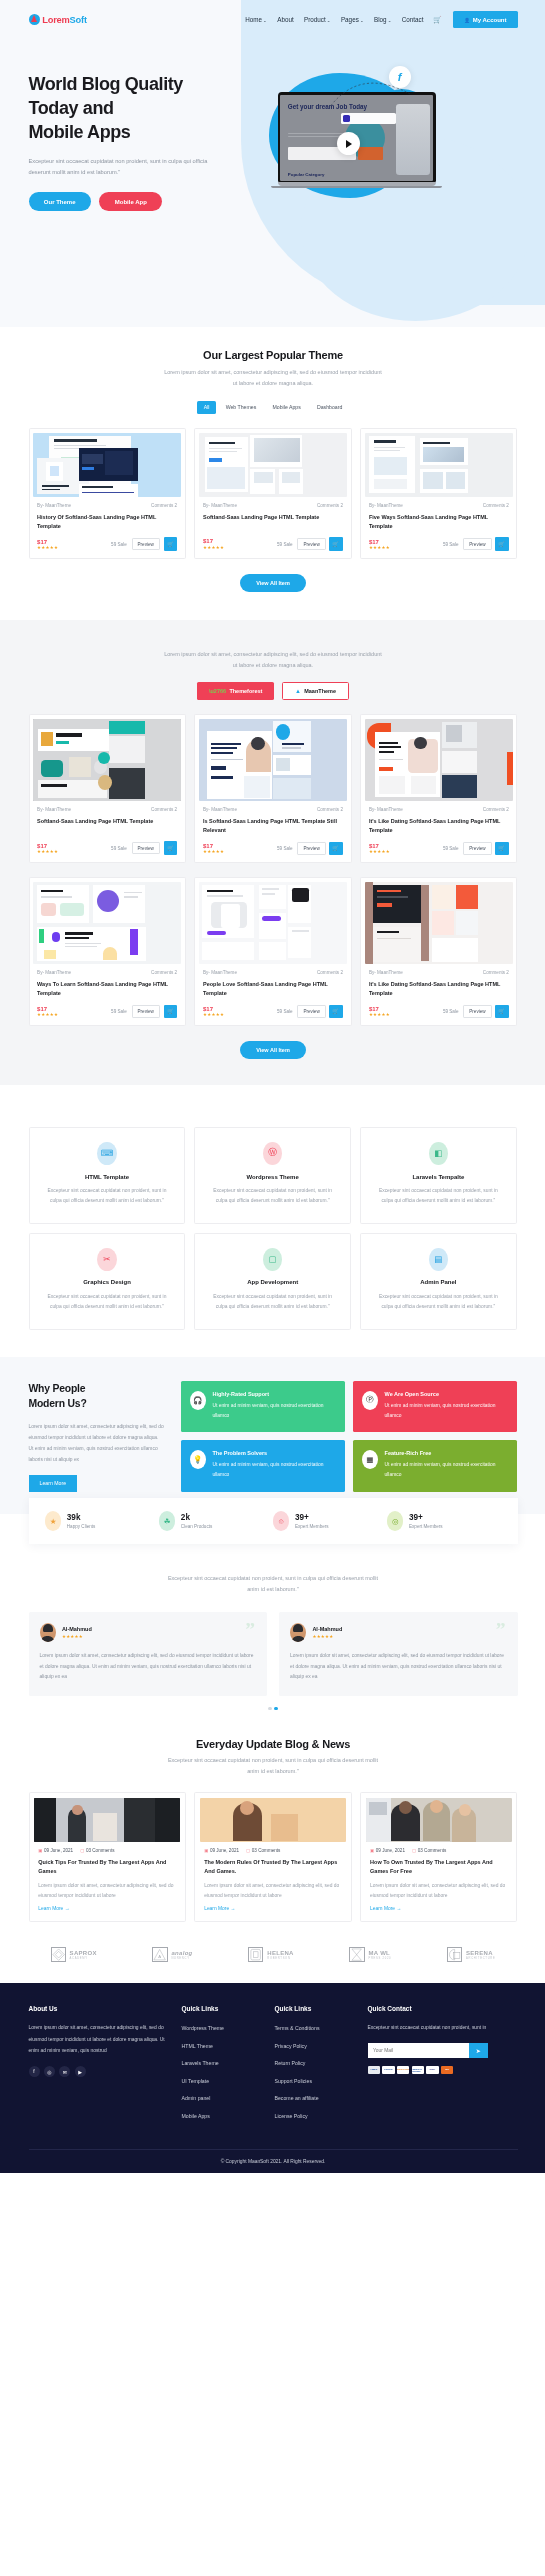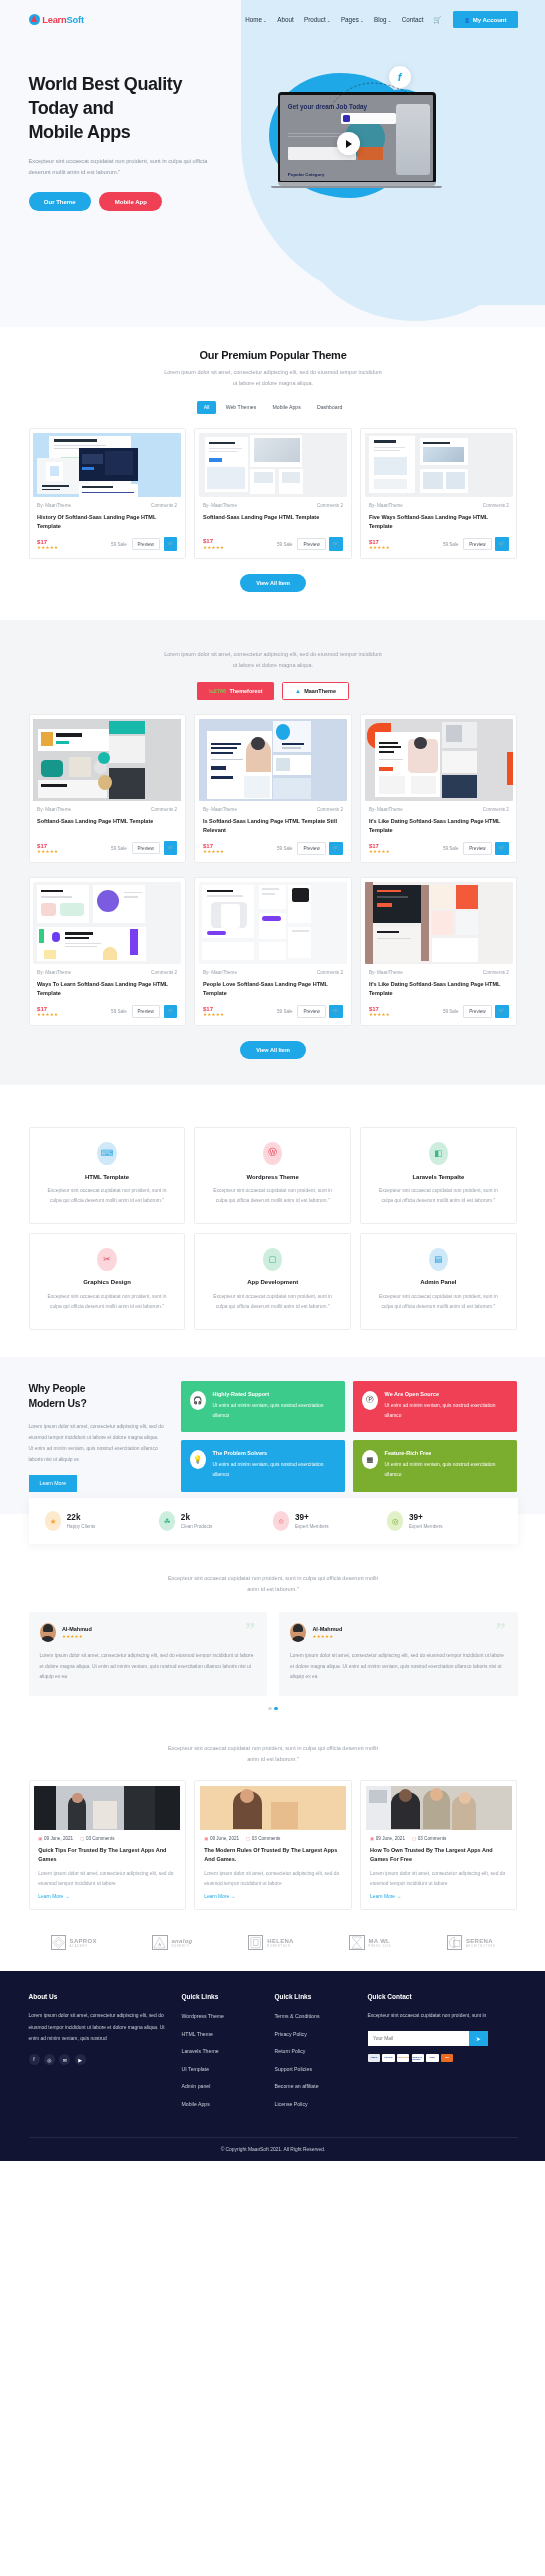--- a/index.html
+++ b/index.html
@@ -201,41 +201,41 @@
 <body>
 
 <section class="header-sec">
   <div class="hero-blob"></div>
   <div class="hero-blob2"></div>
 
   <div class="wrap">
     <div class="topbar">
       <div class="logo">
         <span class="logo-mark"></span>
-        <span><span class="logo-maan">Learn</span><span class="logo-soft">Soft</span></span>
+        <span><span class="logo-maan">Lorem</span><span class="logo-soft">Soft</span></span>
       </div>
       <nav class="nav">
         <a href="#"><span>Home</span><span class="caret">⌄</span></a>
         <a href="#"><span>About</span></a>
         <a href="#"><span>Product</span><span class="caret">⌄</span></a>
         <a href="#"><span>Pages</span><span class="caret">⌄</span></a>
         <a href="#"><span>Blog</span><span class="caret">⌄</span></a>
         <a href="#"><span>Contact</span></a>
         <span class="cart-icon">🛒</span>
         <button class="account-btn">
           <span style="font-size:4.9px">👤</span>
           <span>My Account</span>
         </button>
       </nav>
     </div>
 
     <div class="hero">
       <div class="hero-left">
         <h1 class="hero-title">
-          <span>World Best Quality</span><br>
+          <span>World Blog Quality</span><br>
           <span>Today and</span><br>
           <span>Mobile Apps</span>
         </h1>
         <p class="hero-sub">Excepteur sint occaecat cupidatat non proident, sunt in culpa qui officia deserunt mollit anim id est laborum."</p>
         <div class="hero-btns">
           <button class="btn-pill btn-blue">Our Theme</button>
           <button class="btn-pill btn-red">Mobile App</button>
         </div>
       </div>
 
@@ -270,21 +270,21 @@
         </div>
         <div class="play-btn"></div>
       </div>
     </div>
   </div>
 </section>
 
 <section style="padding:22px 0 5.5px;">
   <div class="wrap">
     <div class="sec-head">
-      <h2 class="sec-title">Our Premium Popular Theme</h2>
+      <h2 class="sec-title">Our Largest Popular Theme</h2>
       <p class="sec-desc">Lorem ipsum dolor sit amet, consectetur adipiscing elit, sed do eiusmod tempor incididunt ut labore et dolore magna aliqua.</p>
       <div class="tabs">
         <div class="tab active">All</div>
         <div class="tab">Web Themes</div>
         <div class="tab">Mobile Apps</div>
         <div class="tab">Dashboard</div>
       </div>
     </div>
 
     <div class="card-grid">
@@ -726,21 +726,21 @@
       </div>
     </div>
   </div>
 </section>
 
 <div class="wrap stats-wrap">
   <div class="stats">
     <div class="stat">
       <div class="st-ico" style="background:#fdeacd;color:#f0a33c">★</div>
       <div>
-          <div class="st-n">22k</div>
+          <div class="st-n">39k</div>
           <div class="st-l">Happy Clients</div>
         </div>
     </div>
     <div class="stat">
       <div class="st-ico" style="background:#cdeede;color:#3bb98a">☘</div>
       <div>
           <div class="st-n">2k</div>
           <div class="st-l">Clean Products</div>
         </div>
     </div>
@@ -793,20 +793,21 @@
     <div class="dots">
       <span class="dot"></span>
       <span class="dot on"></span>
     </div>
   </div>
 </section>
 
 <section class="blog-sec">
   <div class="wrap">
     <div class="sec-head">
+      <h2 class="sec-title">Everyday Update Blog &amp; News</h2>
       <p class="sec-desc">Excepteur sint occaecat cupidatat non proident, sunt in culpa qui officia deserunt mollit anim id est laborum."</p>
     </div>
     <div class="blog-grid">
       <div class="bcard">
         <div class="bthumb" style="background:#2a2d31">
           <div class="sk" style="left:0;top:0;width:22px;height:100%;background:#1c1f23"></div>
           <div class="sk" style="right:0;top:0;width:25px;height:100%;background:#1c1f23"></div>
           <div class="sk" style="left:22px;top:0;width:68px;height:100%;background:#c6c9ce"></div>
           <div class="sk" style="left:34px;top:9.8px;width:18.5px;height:34px;background:#2f3338;border-radius:8.7px 8.7px 0 0"></div>
           <div class="sk" style="left:38px;top:7.6px;width:11px;height:9.8px;background:#c6937a;border-radius:5.5px"></div>

